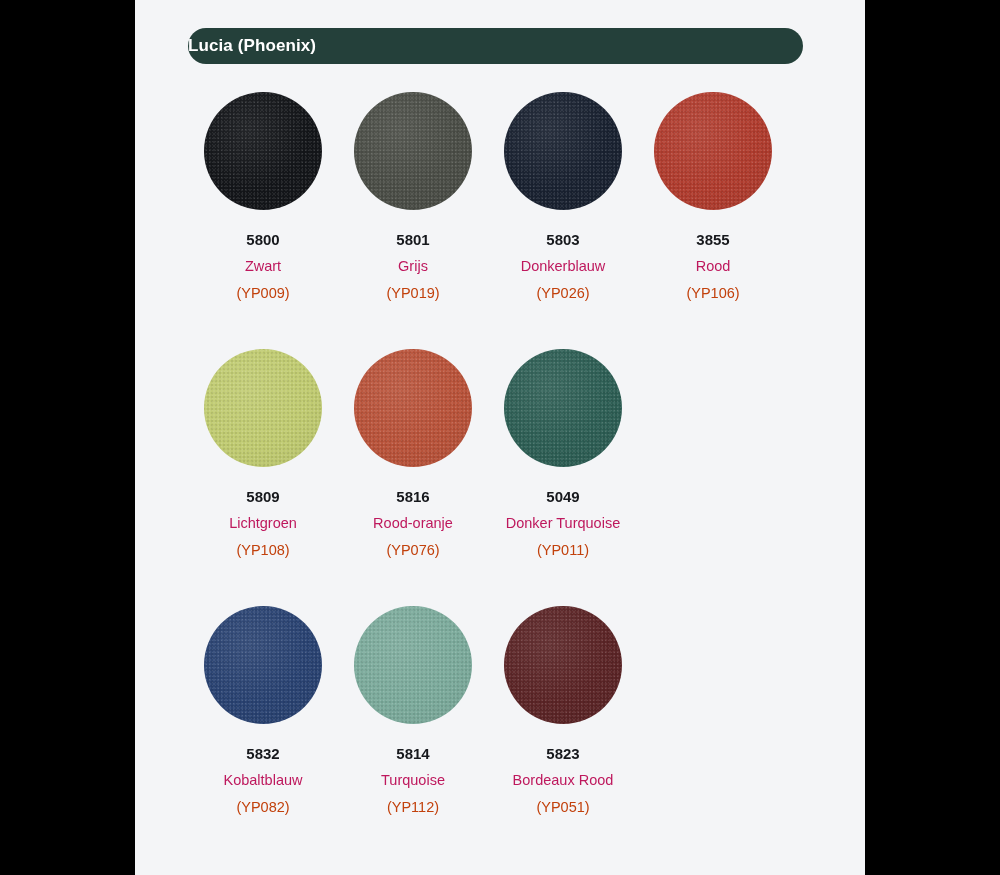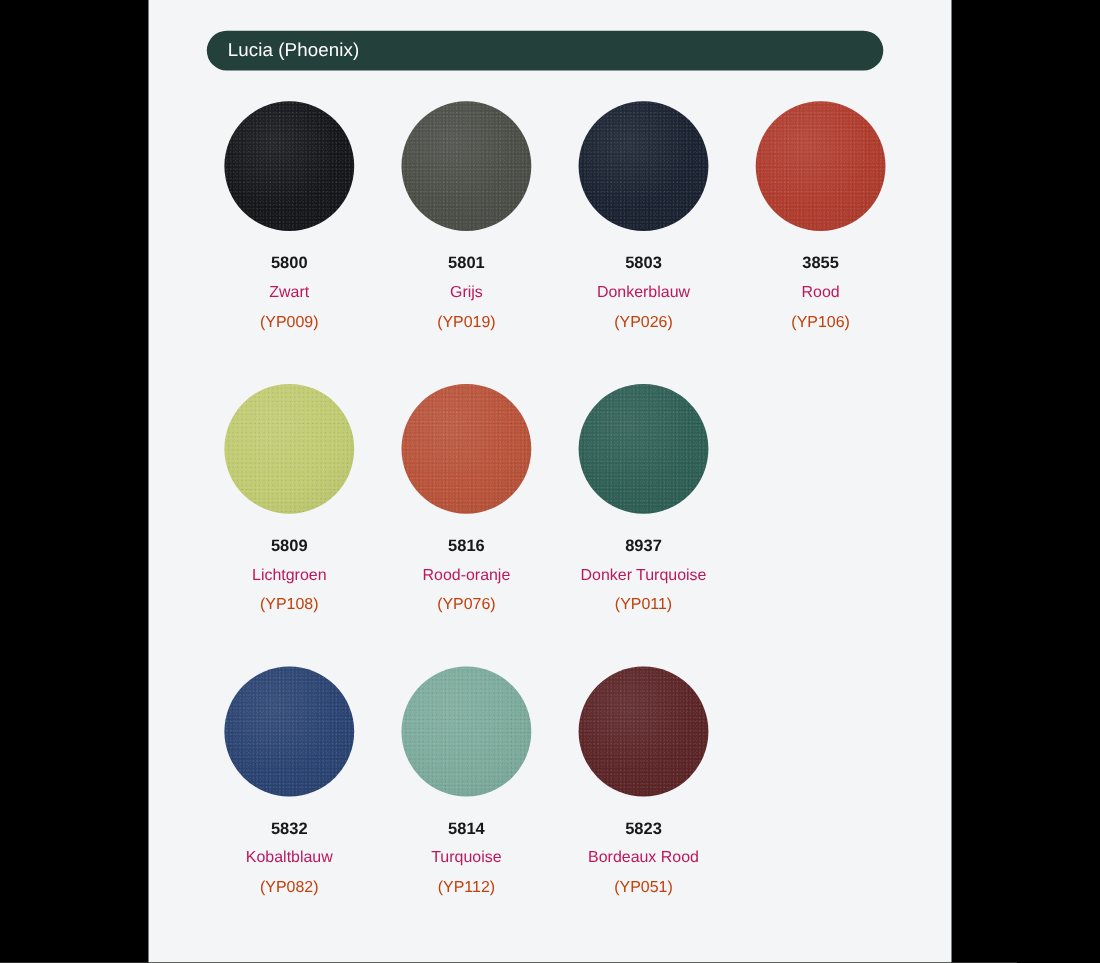--- a/index.html
+++ b/index.html
@@ -38,41 +38,40 @@
     width: 615px;
     height: 36px;
     border-radius: 18px;
     background: #24403a;
     display: flex;
     align-items: center;
   }
   .header-title {
     color: #ffffff;
     font-size: 17px;
-    font-weight: normal;
+    font-weight: bold;
     letter-spacing: 0.1px;
-    padding-left: 19px;
     white-space: nowrap;
   }
 
   
   .grid {
     position: absolute;
     left: 53px;
     top: 92px;
     width: 620px;
     display: flex;
     flex-direction: column;
     row-gap: 0px;
   }
 
   .row {
     display: flex;
     flex-direction: row;
-    column-gap: 11px;
+    column-gap: 0px;
     height: 257px;
   }
 
   .swatch-cell {
     width: 150px;
     display: flex;
     flex-direction: column;
     align-items: center;
   }
 
@@ -198,21 +197,21 @@
           <div class="swatch-disc" style="background-color: rgb(185, 83, 58);"></div>
           <div class="labels">
             <div class="swatch-code">5816</div>
             <div class="swatch-name">Rood-oranje</div>
             <div class="swatch-ref">(YP076)</div>
           </div>
         </div>
         <div class="swatch-cell">
           <div class="swatch-disc" style="background-color: rgb(46, 95, 85);"></div>
           <div class="labels">
-            <div class="swatch-code">8937</div>
+            <div class="swatch-code">5049</div>
             <div class="swatch-name">Donker Turquoise</div>
             <div class="swatch-ref">(YP011)</div>
           </div>
         </div>
       </div>
 
       <div class="row">
         <div class="swatch-cell">
           <div class="swatch-disc" style="background-color: rgb(42, 67, 114);"></div>
           <div class="labels">

